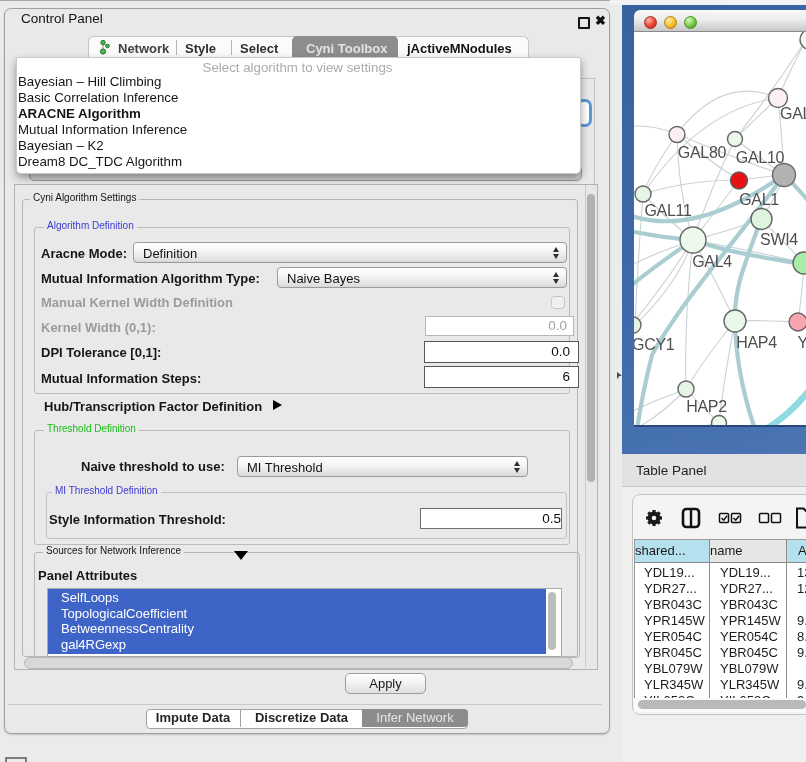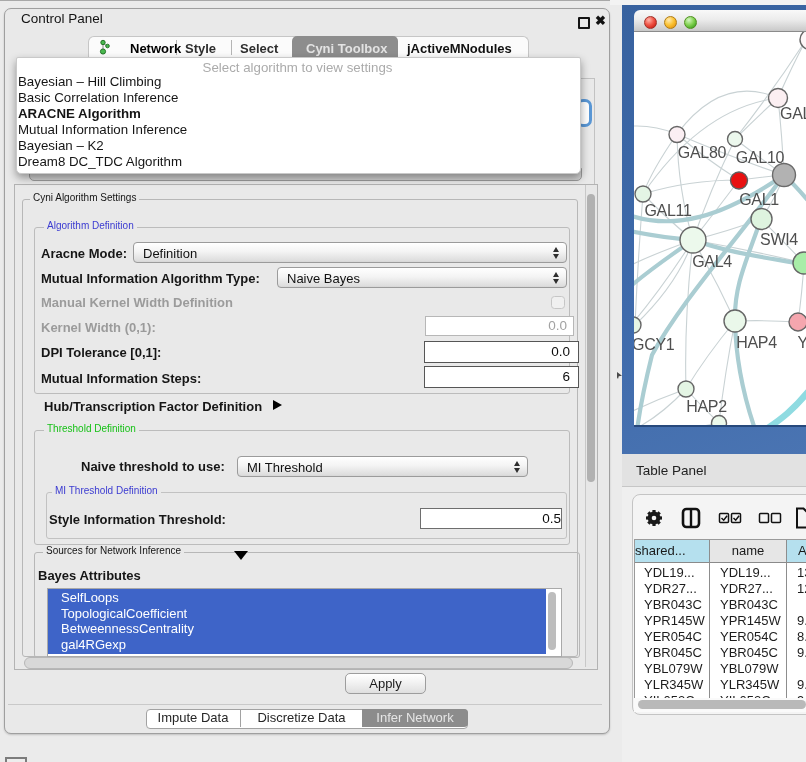--- a/index.html
+++ b/index.html
@@ -13,21 +13,21 @@
   .combo .ct{position:absolute;left:9px;top:3px}
   .arrs{position:absolute;right:5px;top:3px;width:9px;height:14px}
   .tu{position:absolute;left:1px;top:1px;width:0;height:0;border-left:3.5px solid transparent;
       border-right:3.5px solid transparent;border-bottom:5px solid #2e2e2e}
   .td{position:absolute;left:1px;bottom:1px;width:0;height:0;border-left:3.5px solid transparent;
       border-right:3.5px solid transparent;border-top:5px solid #2e2e2e}
   .fld{position:absolute;background:#fff;text-align:right;font-size:13.5px;color:#0d0d0d}
   .grp{position:absolute;border:1px solid #bcbcbc;border-radius:3px}
   .gtl{position:absolute;background:#e9e9e9;padding:0 3px;font-size:10px;white-space:nowrap}
   .lbl{position:absolute;font-size:13px;font-weight:bold;color:#161616;white-space:nowrap}
-  .seg{position:absolute;top:0;bottom:0;text-align:center;font-weight:normal;color:#262626;line-height:18px;font-size:13px}
+  .seg{position:absolute;top:0;bottom:0;text-align:center;font-weight:bold;color:#262626;line-height:18px;font-size:13px}
 </style>
 </head>
 <body>
 
 <div class="abs" style="left:0;top:0;width:610px;height:1px;background:#a8a8a8"></div>
 
 <div class="abs" style="left:4px;top:8px;width:604px;height:724px;background:#e9e9e9;
      border:1px solid #9f9f9f;border-radius:7px;box-shadow:0 1px 2px rgba(0,0,0,.18)"></div>
 <div class="abs" style="left:21px;top:11px;font-size:13.5px;color:#141414">Control Panel</div>
 <div class="abs" style="left:578px;top:17px;width:8px;height:8px;border:2px solid #141414;border-radius:1px"></div>
@@ -36,21 +36,21 @@
 <div class="abs" style="left:88px;top:36px;width:439px;height:22px;background:#fbfbfb;
      border:1px solid #c6c6c6;border-bottom:none;border-radius:6px 6px 0 0"></div>
 <div class="abs" style="left:176px;top:40px;width:1px;height:15px;background:#b5b5b5"></div>
 <div class="abs" style="left:231px;top:40px;width:1px;height:15px;background:#b5b5b5"></div>
 <svg class="abs" style="left:98px;top:39px" width="13" height="16" viewBox="0 0 13 16">
   <path d="M5,4 L9,7 M5,4 L5,12" stroke="#8a8a8a" stroke-width="1"></path>
   <circle cx="5" cy="3.5" r="2.2" fill="#4ab94f" stroke="#1d6b21" stroke-width="0.9"></circle>
   <circle cx="9.5" cy="7" r="1.8" fill="#4ab94f" stroke="#1d6b21" stroke-width="0.9"></circle>
   <circle cx="5" cy="12.5" r="2.6" fill="#4ab94f" stroke="#1d6b21" stroke-width="0.9"></circle>
 </svg>
-<div class="abs b" style="left:130px;top:41px;color:#000000">Network</div>
+<div class="abs b" style="left:118px;top:41px;color:#404040">Network</div>
 <div class="abs b" style="left:185px;top:41px;color:#2e2e2e">Style</div>
 <div class="abs b" style="left:240px;top:41px;color:#2e2e2e">Select</div>
 <div class="abs" style="left:292px;top:36px;width:106px;height:22px;background:#8d8d8d;border-radius:5px 5px 0 0"></div>
 <div class="abs b" style="left:306px;top:41px;color:#e3e3e3">Cyni Toolbox</div>
 <div class="abs b" style="left:407px;top:41px;color:#111">jActiveMNodules</div>
 
 <div class="abs" style="left:576px;top:99px;width:10px;height:22px;border:3px solid #5a97d5;border-radius:7px;background:#fff"></div>
 <div class="abs" style="left:594px;top:78px;width:1px;height:108px;background:#c2c2c2"></div>
 <div class="abs" style="left:581px;top:78px;width:14px;height:1px;background:#c2c2c2"></div>
 <div class="abs" style="left:581px;top:185px;width:14px;height:1px;background:#c2c2c2"></div>
@@ -107,21 +107,21 @@
     </span>
 </div>
 <div class="grp" style="left:46px;top:492px;width:519px;height:45px;border-color:#c2c2c2"></div>
 <div class="gtl" style="left:52px;top:485px;color:#3b3bd1">MI Threshold Definition</div>
 <div class="lbl" style="left:49px;top:512px">Style Information Threshold:</div>
 <div class="fld" style="left:420px;top:508px;width:140px;height:19px;border:1px solid #6e6e6e;padding-right:0;line-height:19px">0.5</div>
 
 <div class="grp" style="left:34px;top:552px;width:544px;height:104px;border-color:#b7b7b7"></div>
 <div class="gtl" style="left:43px;top:545px;color:#141414">Sources for Network Inference</div>
 <div class="abs" style="left:234px;top:551px;width:0;height:0;border-left:7.5px solid transparent;border-right:7.5px solid transparent;border-top:9px solid #000"></div>
-<div class="lbl" style="left:38px;top:568px">Bayes Attributes</div>
+<div class="lbl" style="left:38px;top:568px">Panel Attributes</div>
 <div class="abs" style="left:47px;top:588px;width:513px;height:67px;background:#fff;border:1px solid #a9a9a9"></div>
 <div class="abs" style="left:48px;top:589px;width:498px;height:65px;background:#3e64c8"></div>
 <div class="abs" style="left:61px;top:590px;width:480px;line-height:15.7px;font-size:13px;color:#fff">
 SelfLoops<br>TopologicalCoefficient<br>BetweennessCentrality<br>gal4RGexp</div>
 <div class="abs" style="left:548px;top:592px;width:8px;height:58px;background:#bdbdbd;border-radius:4px"></div>
 
 <div class="abs" style="left:345px;top:673px;width:79px;height:19px;background:linear-gradient(#ffffff,#f2f2f2 45%,#dfdfdf);border:1px solid #9d9d9d;border-radius:5px;text-align:center;line-height:19px">Apply</div>
 
 <div class="abs" style="left:8px;top:704px;width:594px;height:1px;background:#c9c9c9"></div>
 <div class="abs" style="left:146px;top:709px;width:320px;height:18px;background:#fff;border:1px solid #a2a2a2;border-radius:4px"></div>
@@ -276,21 +276,21 @@
     <rect x="119.5" y="8.5" width="9" height="9" rx="1"></rect>
       <rect x="131.5" y="8.5" width="9" height="9" rx="1"></rect>
     <path d="M157,3.5 h6.5 l4.5,4.5 v14.5 h-11 z" stroke-width="2"></path>
   </g>
 </svg>
 
 <div class="abs" style="left:634px;top:539px;width:172px;height:159px;border-left:1px solid #9a9a9a;border-top:1px solid #9a9a9a;background:#fff;overflow:hidden;font-size:13px">
   <div class="abs" style="left:74px;top:0;width:1px;height:159px;background:#8d8d8d"></div>
   <div class="abs" style="left:151px;top:0;width:1px;height:159px;background:#8d8d8d"></div>
   <div class="abs" style="left:0;top:0;width:74px;height:22px;background:#b5e0ee;border-bottom:1px solid #8a8a8a;text-align:left;line-height:22px">shared...</div>
-  <div class="abs" style="left:75px;top:0;width:76px;height:22px;background:#e6e6e6;border-bottom:1px solid #8a8a8a;text-align:center;line-height:22px">name</div>
+  <div class="abs" style="left:75px;top:0;width:76px;height:22px;background:#e6e6e6;border-bottom:1px solid #8a8a8a;text-align:left;line-height:22px">name</div>
   <div class="abs" style="left:152px;top:0;width:20px;height:22px;background:#b5e0ee;border-bottom:1px solid #8a8a8a;line-height:22px">
       <span class="abs" style="left:11px">A</span>
     </div>
   <div class="abs" style="left:0;top:25px;width:172px;color:#1d1d1d">
     <div style="position:relative;height:16px;line-height:16px">
         <span class="abs" style="left:9px">YDL19...</span>
         <span class="abs" style="left:85px">YDL19...</span>
         <span class="abs" style="left:162px">13</span>
       </div>
     <div style="position:relative;height:16px;line-height:16px">

